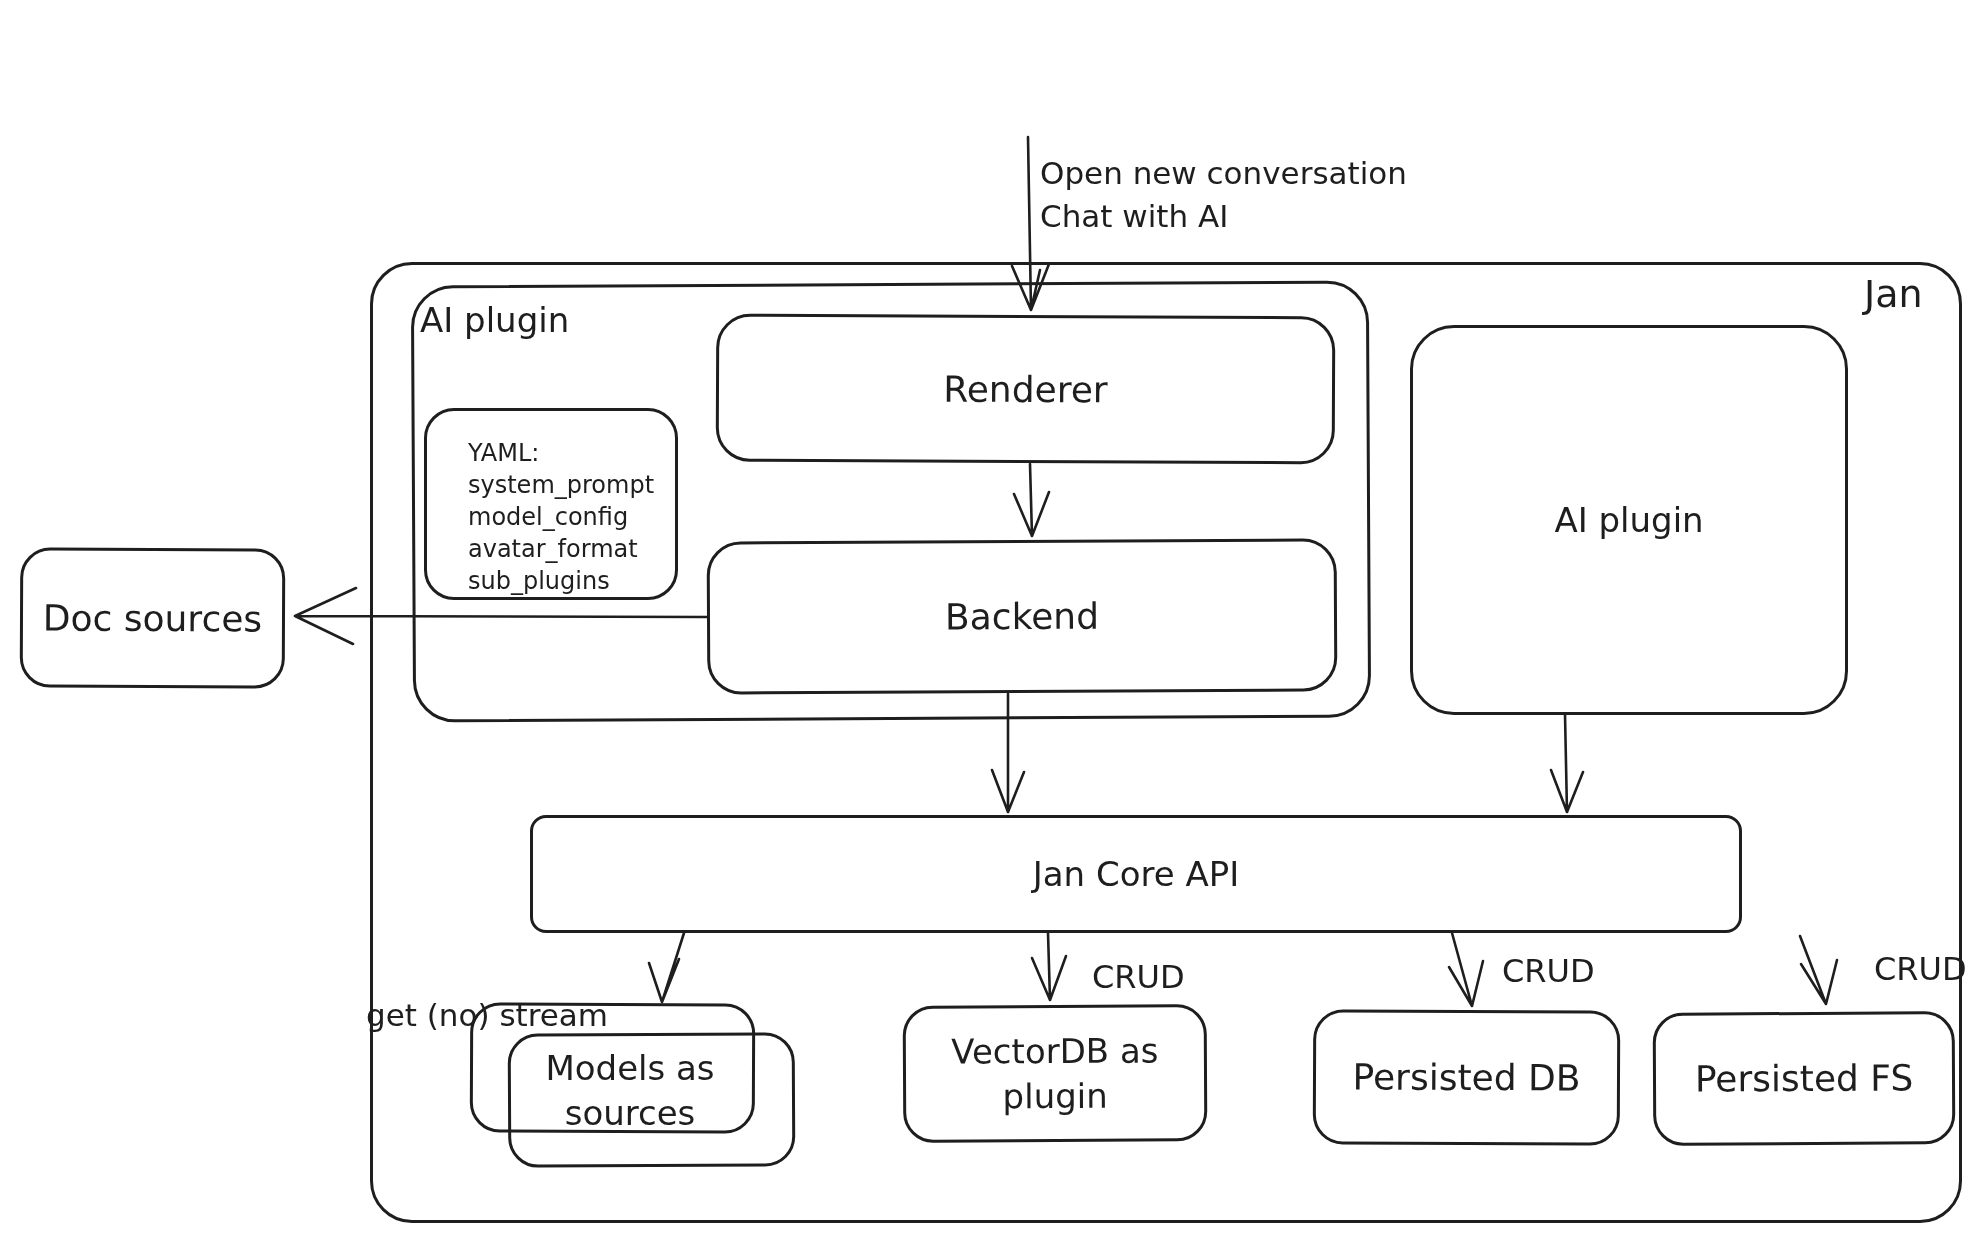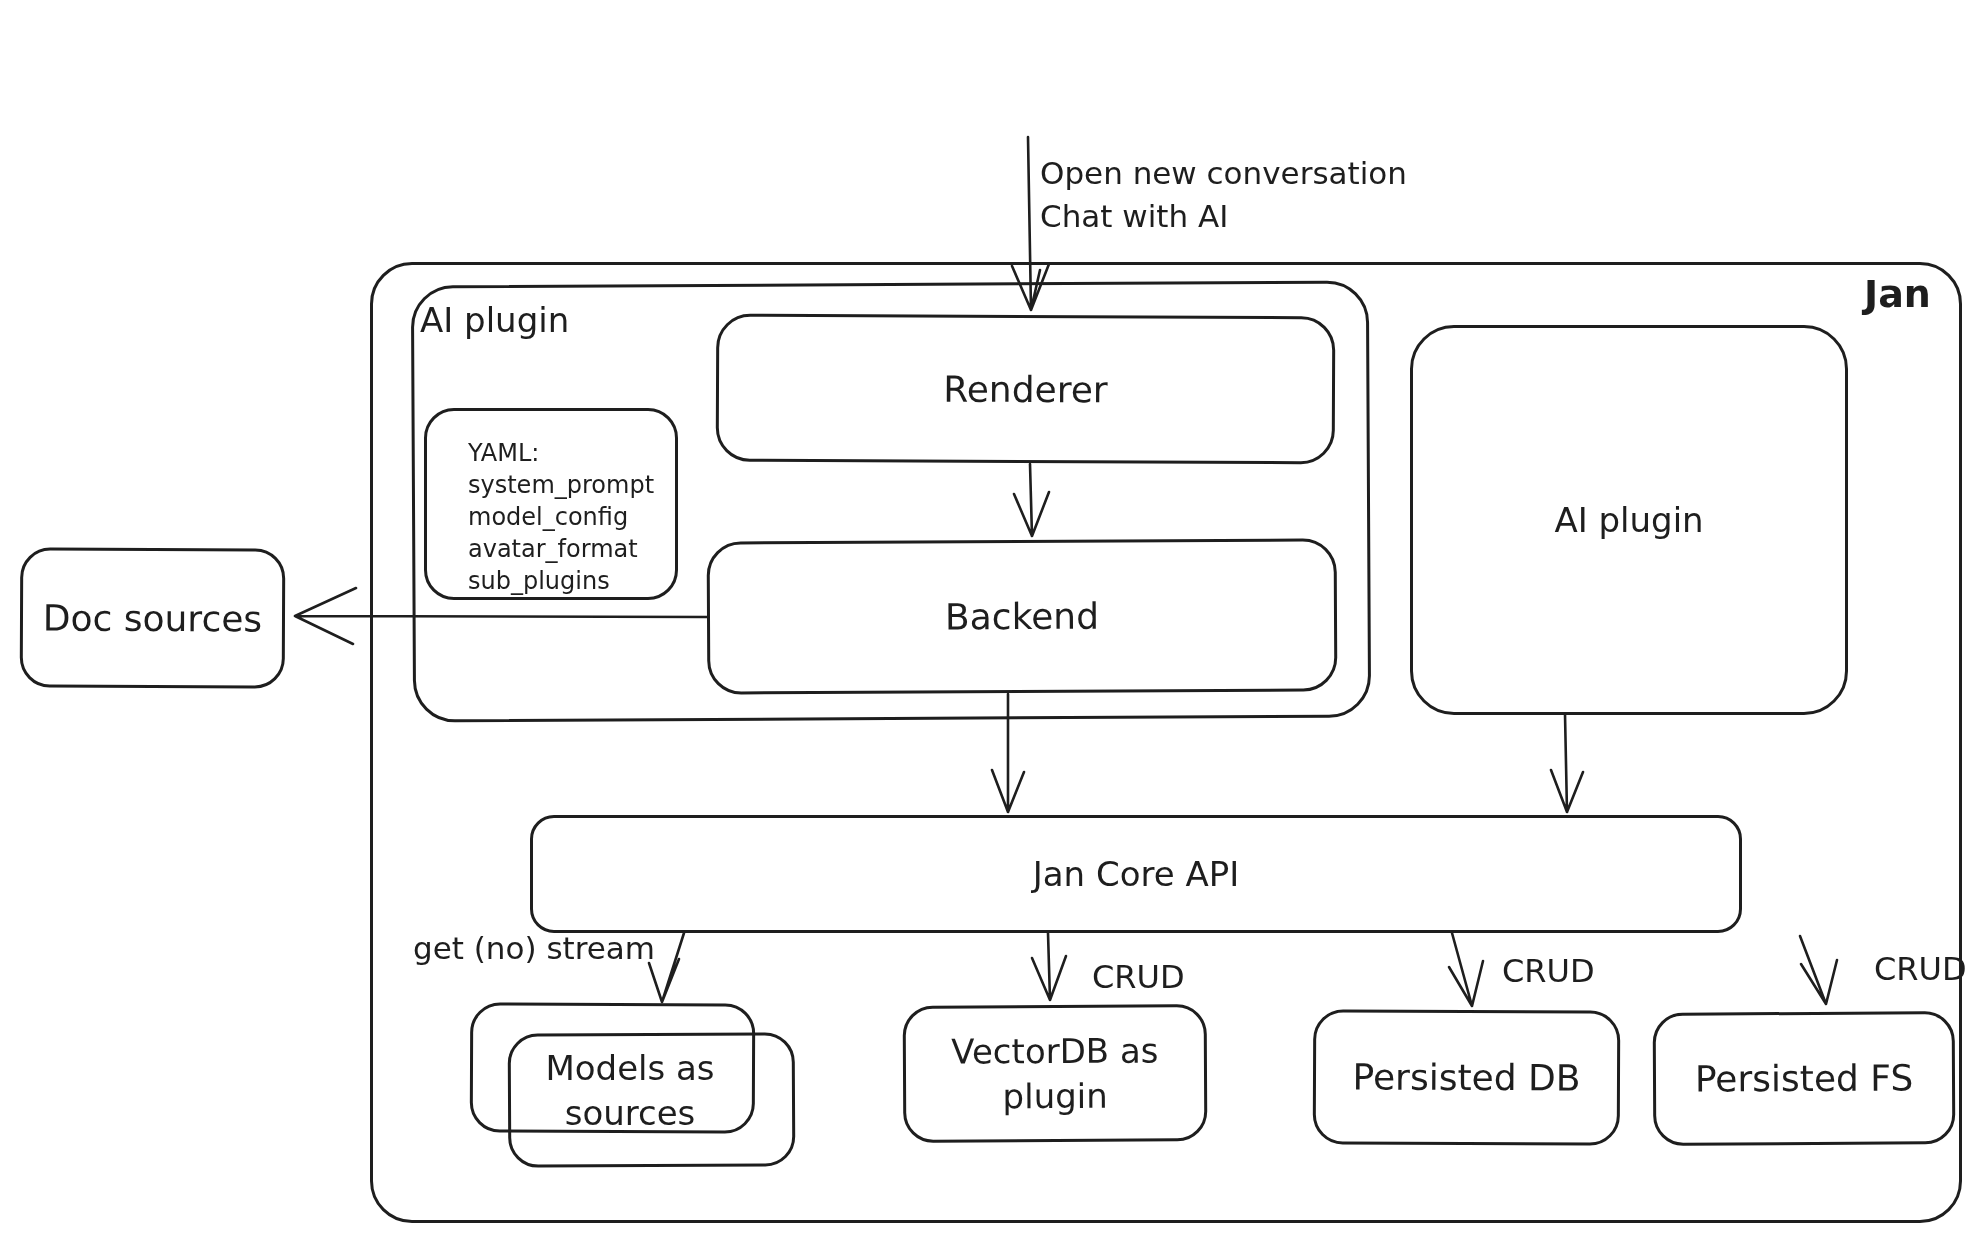--- a/index.html
+++ b/index.html
@@ -32,57 +32,57 @@
   svg.arrows path { stroke:#1e1e1e; stroke-width:2.6; fill:none; stroke-linecap:round; }
   .r1 { transform:rotate(-0.3deg); }
   .r2 { transform:rotate(0.25deg); }
 </style>
 </head>
 <body>
 
 <div class="canvas">
 
   <div class="box container" style="left:370px; top:262px; width:1592px; height:961px;"></div>
-  <div class="lbl f36" style="left:1864px; top:272px; font-size:38px;font-weight:bold;">Jan</div>
+  <div class="lbl f36" style="left:1864px; top:272px; font-size:38px;">Jan</div>
 
   <div class="box container r1" style="left:412px; top:283px; width:958px; height:437px;"></div>
   <div class="lbl f34" style="left:420px; top:300px;">AI plugin</div>
 
   <div class="box" style="left:424px; top:408px; width:254px; height:192px; border-radius:30px;"></div>
   <div class="note-text" style="left:468px; top:420px; width:220px;margin-top:17px;">YAML:
 system_prompt
 model_config
 avatar_format
 sub_plugins</div>
 
   <div class="box center f36 r2" style="left:716px; top:315px; width:619px; height:148px;">Renderer</div>
 
   <div class="box center f36 r1" style="left:707px; top:540px; width:630px; height:153px;">Backend</div>
 
   <div class="box center f36 r2" style="left:20px; top:548px; width:265px; height:140px; border-radius:30px;">Doc sources</div>
 
   <div class="box center f34" style="left:1410px; top:325px; width:438px; height:390px; border-radius:44px;">AI plugin</div>
 
-  <div class="box center f34" style="left:530px; top:815px; width:1212px; height:118px; border-radius:24px;">Jan Core API</div>
+  <div class="box center f34" style="left:530px; top:815px; width:1212px; height:118px; border-radius:16px;">Jan Core API</div>
 
   <div class="box r2" style="left:470px; top:1003px; width:285px; height:130px; border-radius:30px;"></div>
   <div class="box r1" style="left:508px; top:1033px; width:287px; height:134px; border-radius:30px;"></div>
   <div class="lbl f34" style="left:480px; top:1046px; width:300px; text-align:center; line-height:1.32;">Models as
 sources</div>
 
   <div class="box center f34 r1" style="left:903px; top:1005px; width:304px; height:137px; border-radius:30px; line-height:1.32;">VectorDB as
 plugin</div>
 
   <div class="box center f36 r2" style="left:1313px; top:1010px; width:307px; height:135px; border-radius:30px;">Persisted DB</div>
 
   <div class="box center f36 r1" style="left:1653px; top:1012px; width:302px; height:133px; border-radius:30px;">Persisted FS</div>
 
   <div class="lbl f33" style="left:1040px; top:152px; line-height:1.38;">Open new conversation
 Chat with AI</div>
-  <div class="lbl f33" style="left:366px; top:930px;margin-left:47px;">get (no) stream</div>
+  <div class="lbl f33" style="left:366px; top:997px;">get (no) stream</div>
   <div class="lbl f32" style="left:1068px; top:958px;">CRUD</div>
   <div class="lbl f32" style="left:1478px; top:952px;">CRUD</div>
   <div class="lbl f32" style="left:1850px; top:950px;">CRUD</div>
 
   <svg class="arrows" width="1981" height="1246" viewBox="0 0 1981 1246">
     <g>
       <path d="M1028,137 L1031,310 M1031,310 L1012,266 M1031,310 L1049,264 M1031,310 L1040,270"></path>
     </g>
     <g>
       <path d="M1030,464 L1032,536 M1032,536 L1014,494 M1032,536 L1049,492"></path>

